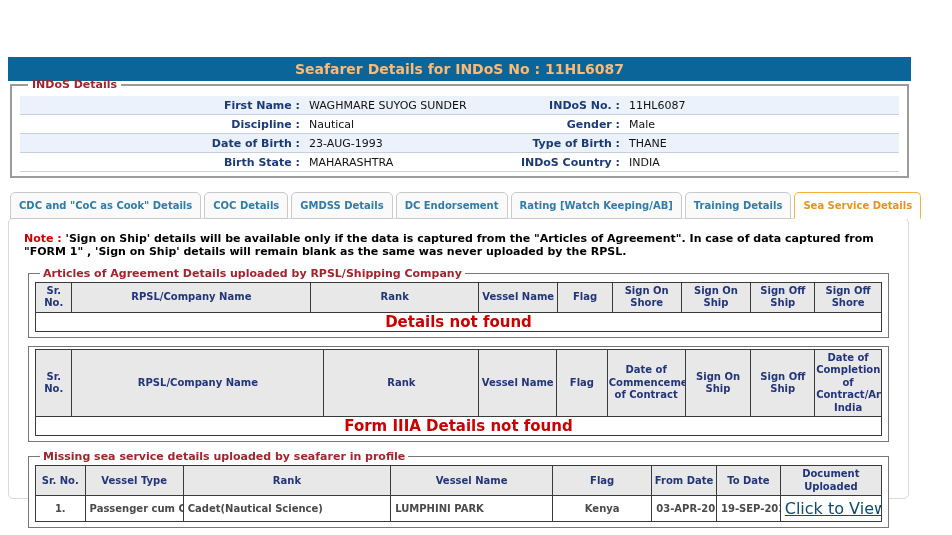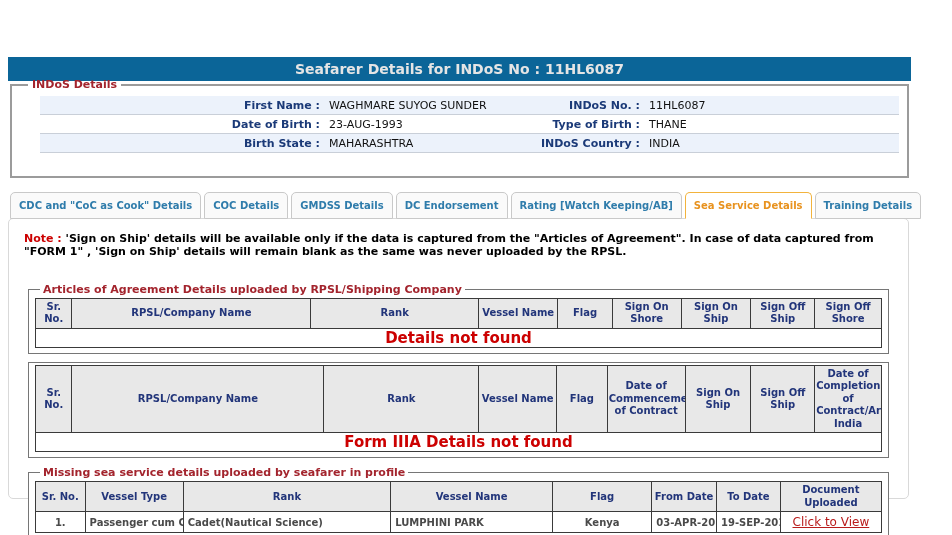--- a/index.html
+++ b/index.html
@@ -2,37 +2,36 @@
 <html><head>
 <meta charset="utf-8">
 <style>
   * { margin:0; padding:0; box-sizing:border-box; }
   body { background:#fff; font-family:"DejaVu Sans","Liberation Sans",sans-serif; }
   .page { position:relative; width:952px; height:535px; background:#fff; overflow:hidden; }
 
   
   .title-bar {
     position:absolute; left:8px; top:57px; width:903px; height:24px;
-    background:#0b6598; color:#e5e5e5; font-weight:bold; font-size:14px;
+    background:#0b6598; color:#fdba74; font-weight:bold; font-size:14px;
     display:flex; align-items:center; justify-content:center;
   }
 
   
   fieldset.indos-fs {
     position:absolute; left:10px; top:78px; width:899px; height:100px;
     border:2px solid #9b9b9b; padding:5px 8px 4px 8px; background:#fff;
   }
   fieldset.indos-fs legend {
     color:#a3242d; font-weight:bold; font-size:11px; padding:0 4px; margin-left:8px;
   }
   .indos-row {
     display:grid; grid-template-columns:285px 175px 145px auto;
     height:19px; align-items:center; border-bottom:1px solid #c9cfd8;
     font-size:11px;
-    margin-left:20px;
   }
   .indos-row:nth-child(odd) { background:#ecf2fb; }
   .indos-row .lbl { text-align:right; font-weight:bold; color:#1b3a78; padding-right:5px; white-space:nowrap; }
   .indos-row .val { text-align:left; color:#111; padding-left:4px; white-space:nowrap; }
 
   
   .tabs { position:absolute; left:10px; top:192px; display:flex; gap:3px; z-index:3; }
   .tab {
     height:27px; line-height:15px; padding:5px 8px; font-size:10px; font-weight:bold;
     color:#2f7cab; background:#fafafa; border:1px solid #c9c9c9;
@@ -43,59 +42,65 @@
     position:relative; z-index:4;
   }
 
   
   .panel {
     position:absolute; left:8px; top:218px; width:901px; height:281px;
     border:1px solid #d9d9d9; border-radius:5px; background:#fff;
     padding:13px 15px 8px 15px; z-index:1;
   }
 
-  .note { font-size:11px; font-weight:bold; color:#000; line-height:1.22; margin-bottom:24px; }
+  .note { font-size:11px; font-weight:bold; color:#000; line-height:1.22; margin-bottom:8px; }
   .note .note-prefix { color:#cc0000; }
 
   fieldset.data-fs {
     border:1px solid #767676; margin:0 4px 8px 4px; padding:2px 6px 5px 6px; background:#fff;
   }
   fieldset.data-fs legend {
     color:#a3242d; font-weight:bold; font-size:11px; padding:0 3px; margin-left:5px;
   }
   table.grid { width:100%; border-collapse:collapse; table-layout:fixed; }
   table.grid th, table.grid td { border:1px solid #3a3a3a; }
   table.grid th {
     background:#e8e8e8; color:#22357a; font-size:10px; font-weight:bold;
     text-align:center; padding:2px 1px; line-height:1.25; overflow:hidden;
   }
   td.msg { color:#cc0000; font-weight:bold; font-size:15px; text-align:center; height:17px; background:#fff; }
   td.data {
     font-size:10px; font-weight:bold; color:#4a4a4a; padding:3px 4px; height:20px;
     white-space:nowrap; overflow:hidden; background:#fff;
   }
-  a.view-link { color:#b91c1c; font-size:12px; text-decoration:underline; font-weight:normal; }
+  a.view-link { color:#0c4a6e; font-size:16px; text-decoration:underline; font-weight:normal; }
 </style>
 </head>
 <body>
 
 <div class="page">
 
   <div class="title-bar">
     <span>Seafarer Details for INDoS No : 11HL6087</span>
   </div>
 
   <fieldset class="indos-fs">
     <legend>INDoS Details</legend>
     <div id="indos-rows">
         <div class="indos-row">
           <div class="lbl">First Name :</div>
           <div class="val">WAGHMARE SUYOG SUNDER</div>
           <div class="lbl">INDoS No. :</div>
           <div class="val">11HL6087</div>
+        </div>
+        <div class="indos-row">
+          <div class="lbl">Discipline :</div>
+          <div class="val">Nautical</div>
+          <div class="lbl">Gender :</div>
+          <div class="val">Male</div>
         </div>
         <div class="indos-row">
           <div class="lbl">Date of Birth :</div>
           <div class="val">23-AUG-1993</div>
           <div class="lbl">Type of Birth :</div>
           <div class="val">THANE</div>
         </div>
         <div class="indos-row">
           <div class="lbl">Birth State :</div>
           <div class="val">MAHARASHTRA</div>
@@ -104,22 +109,22 @@
         </div>
       </div>
   </fieldset>
 
   <div class="tabs" id="tabs">
       <div class="tab">CDC and "CoC as Cook" Details</div>
       <div class="tab">COC Details</div>
       <div class="tab">GMDSS Details</div>
       <div class="tab">DC Endorsement</div>
       <div class="tab">Rating [Watch Keeping/AB]</div>
+      <div class="tab">Training Details</div>
       <div class="tab active">Sea Service Details</div>
-      <div class="tab">Training Details</div>
     </div>
 
   <div class="panel">
     <div class="note">
       <span class="note-prefix">Note :</span><span> 'Sign on Ship' details will be available only if the data is captured from the "Articles of Agreement". In case of data captured from "FORM 1" , 'Sign on Ship' details will remain blank as the same was never uploaded by the RPSL.</span>
     </div>
     <div id="sections">
         <fieldset class="data-fs">
           <legend>Articles of Agreement Details uploaded by RPSL/Shipping Company</legend>
           <table class="grid">

